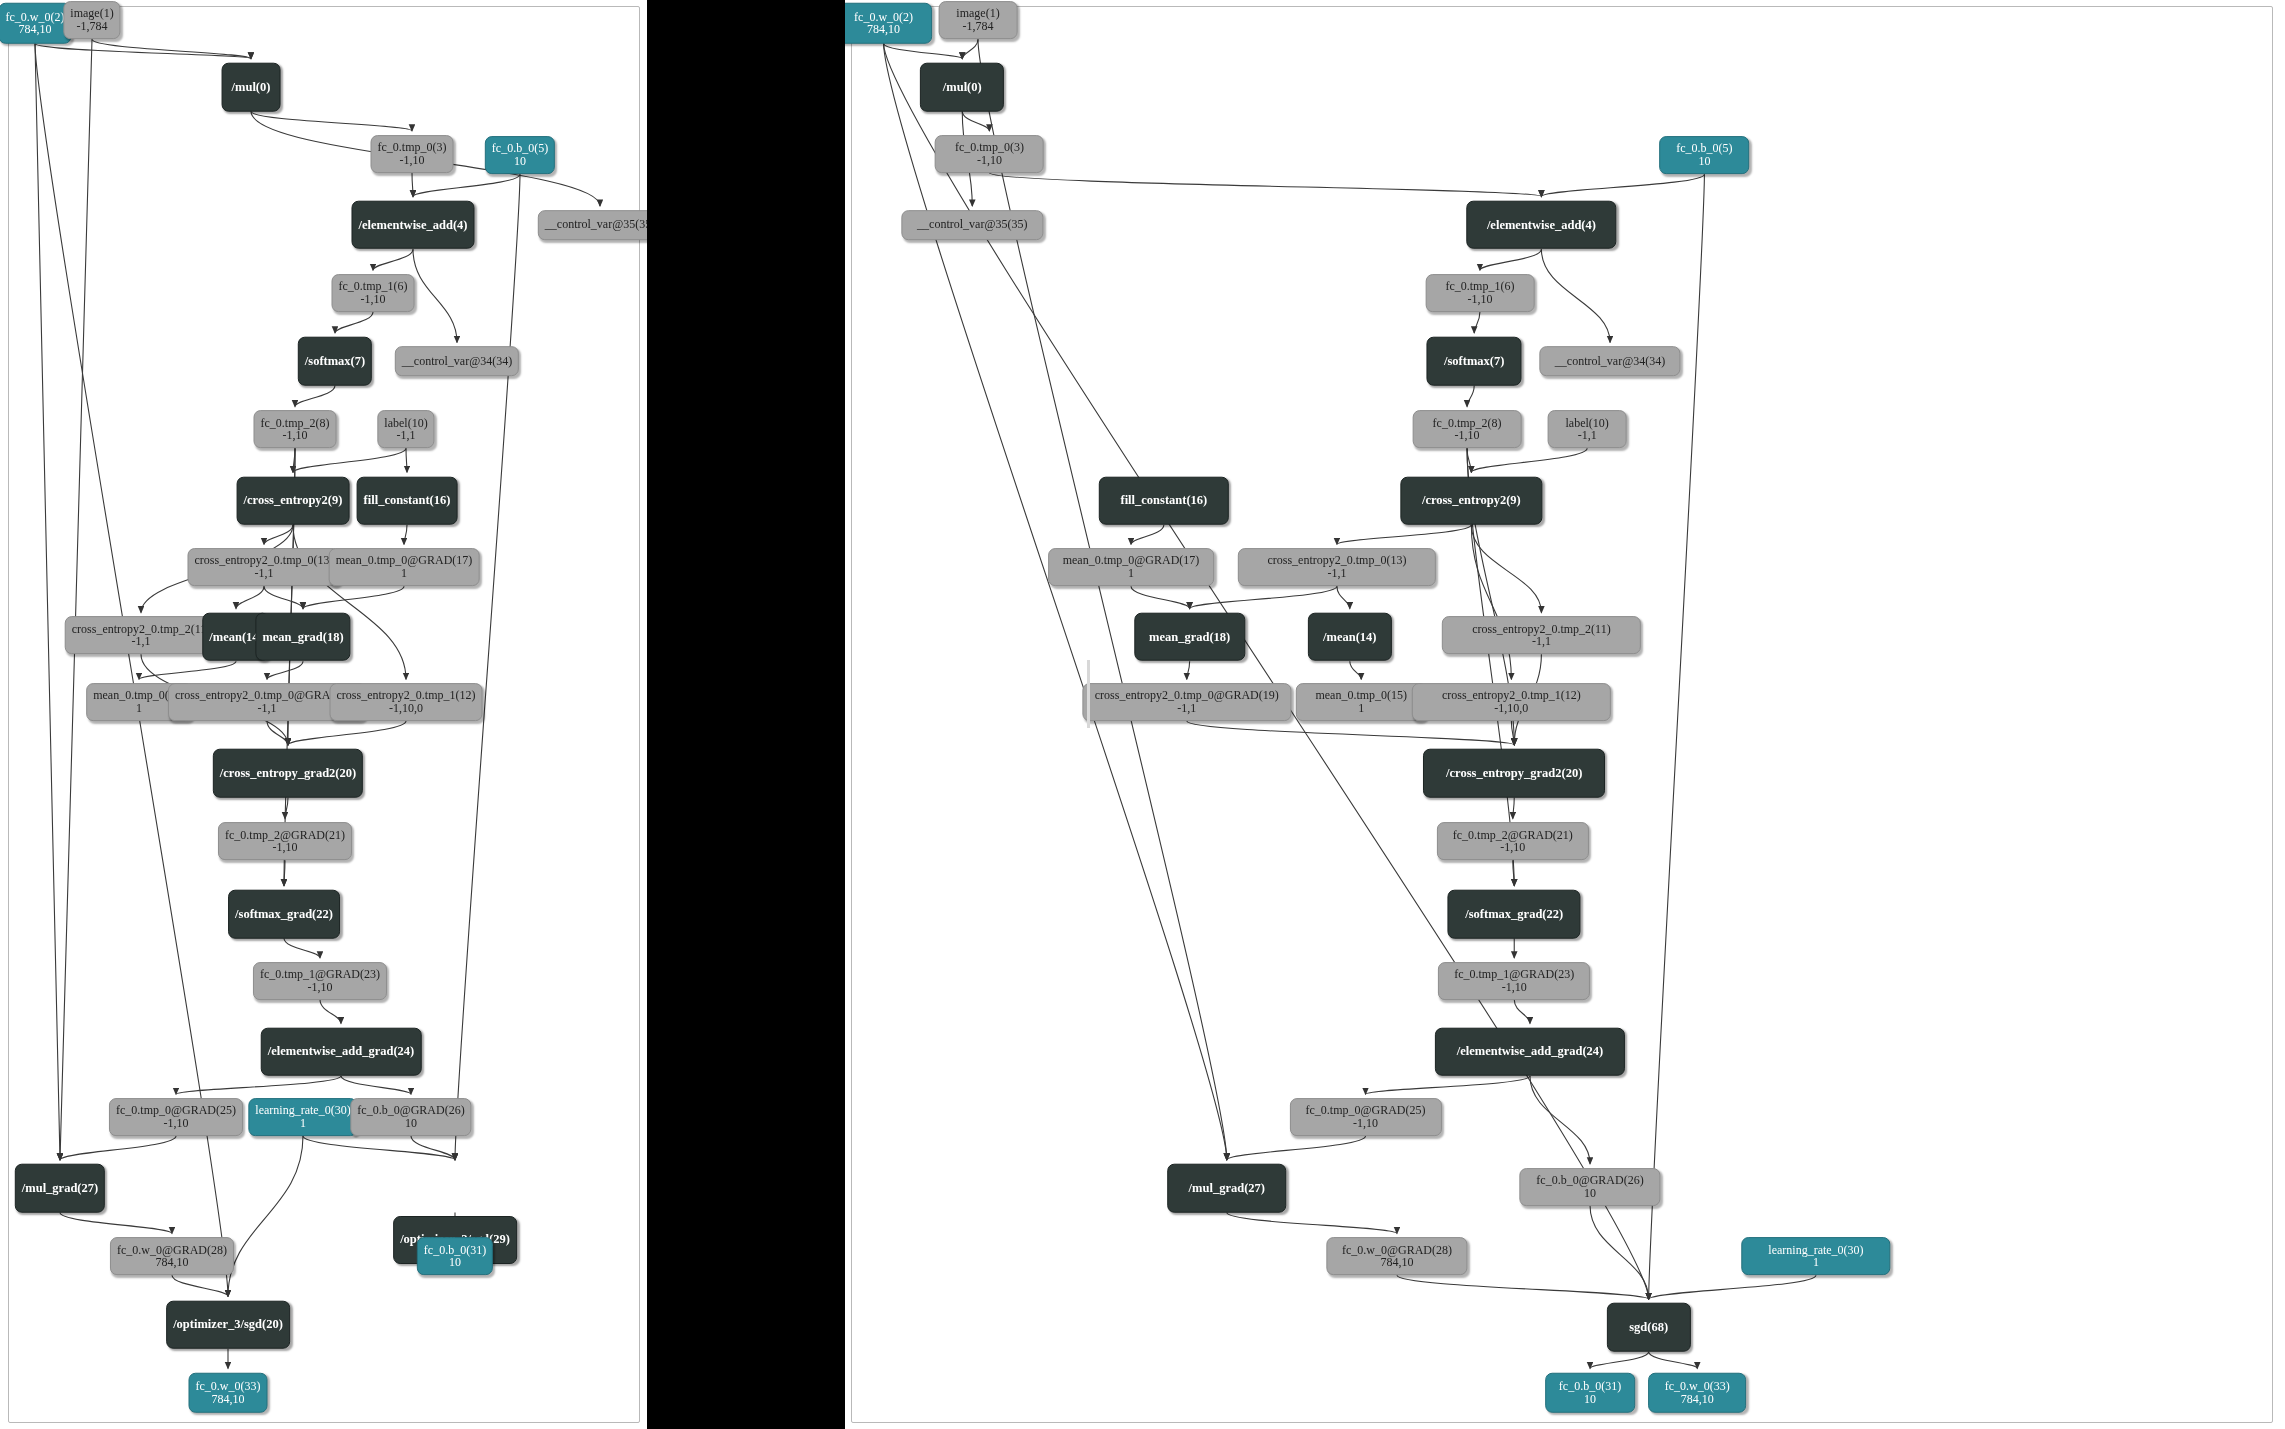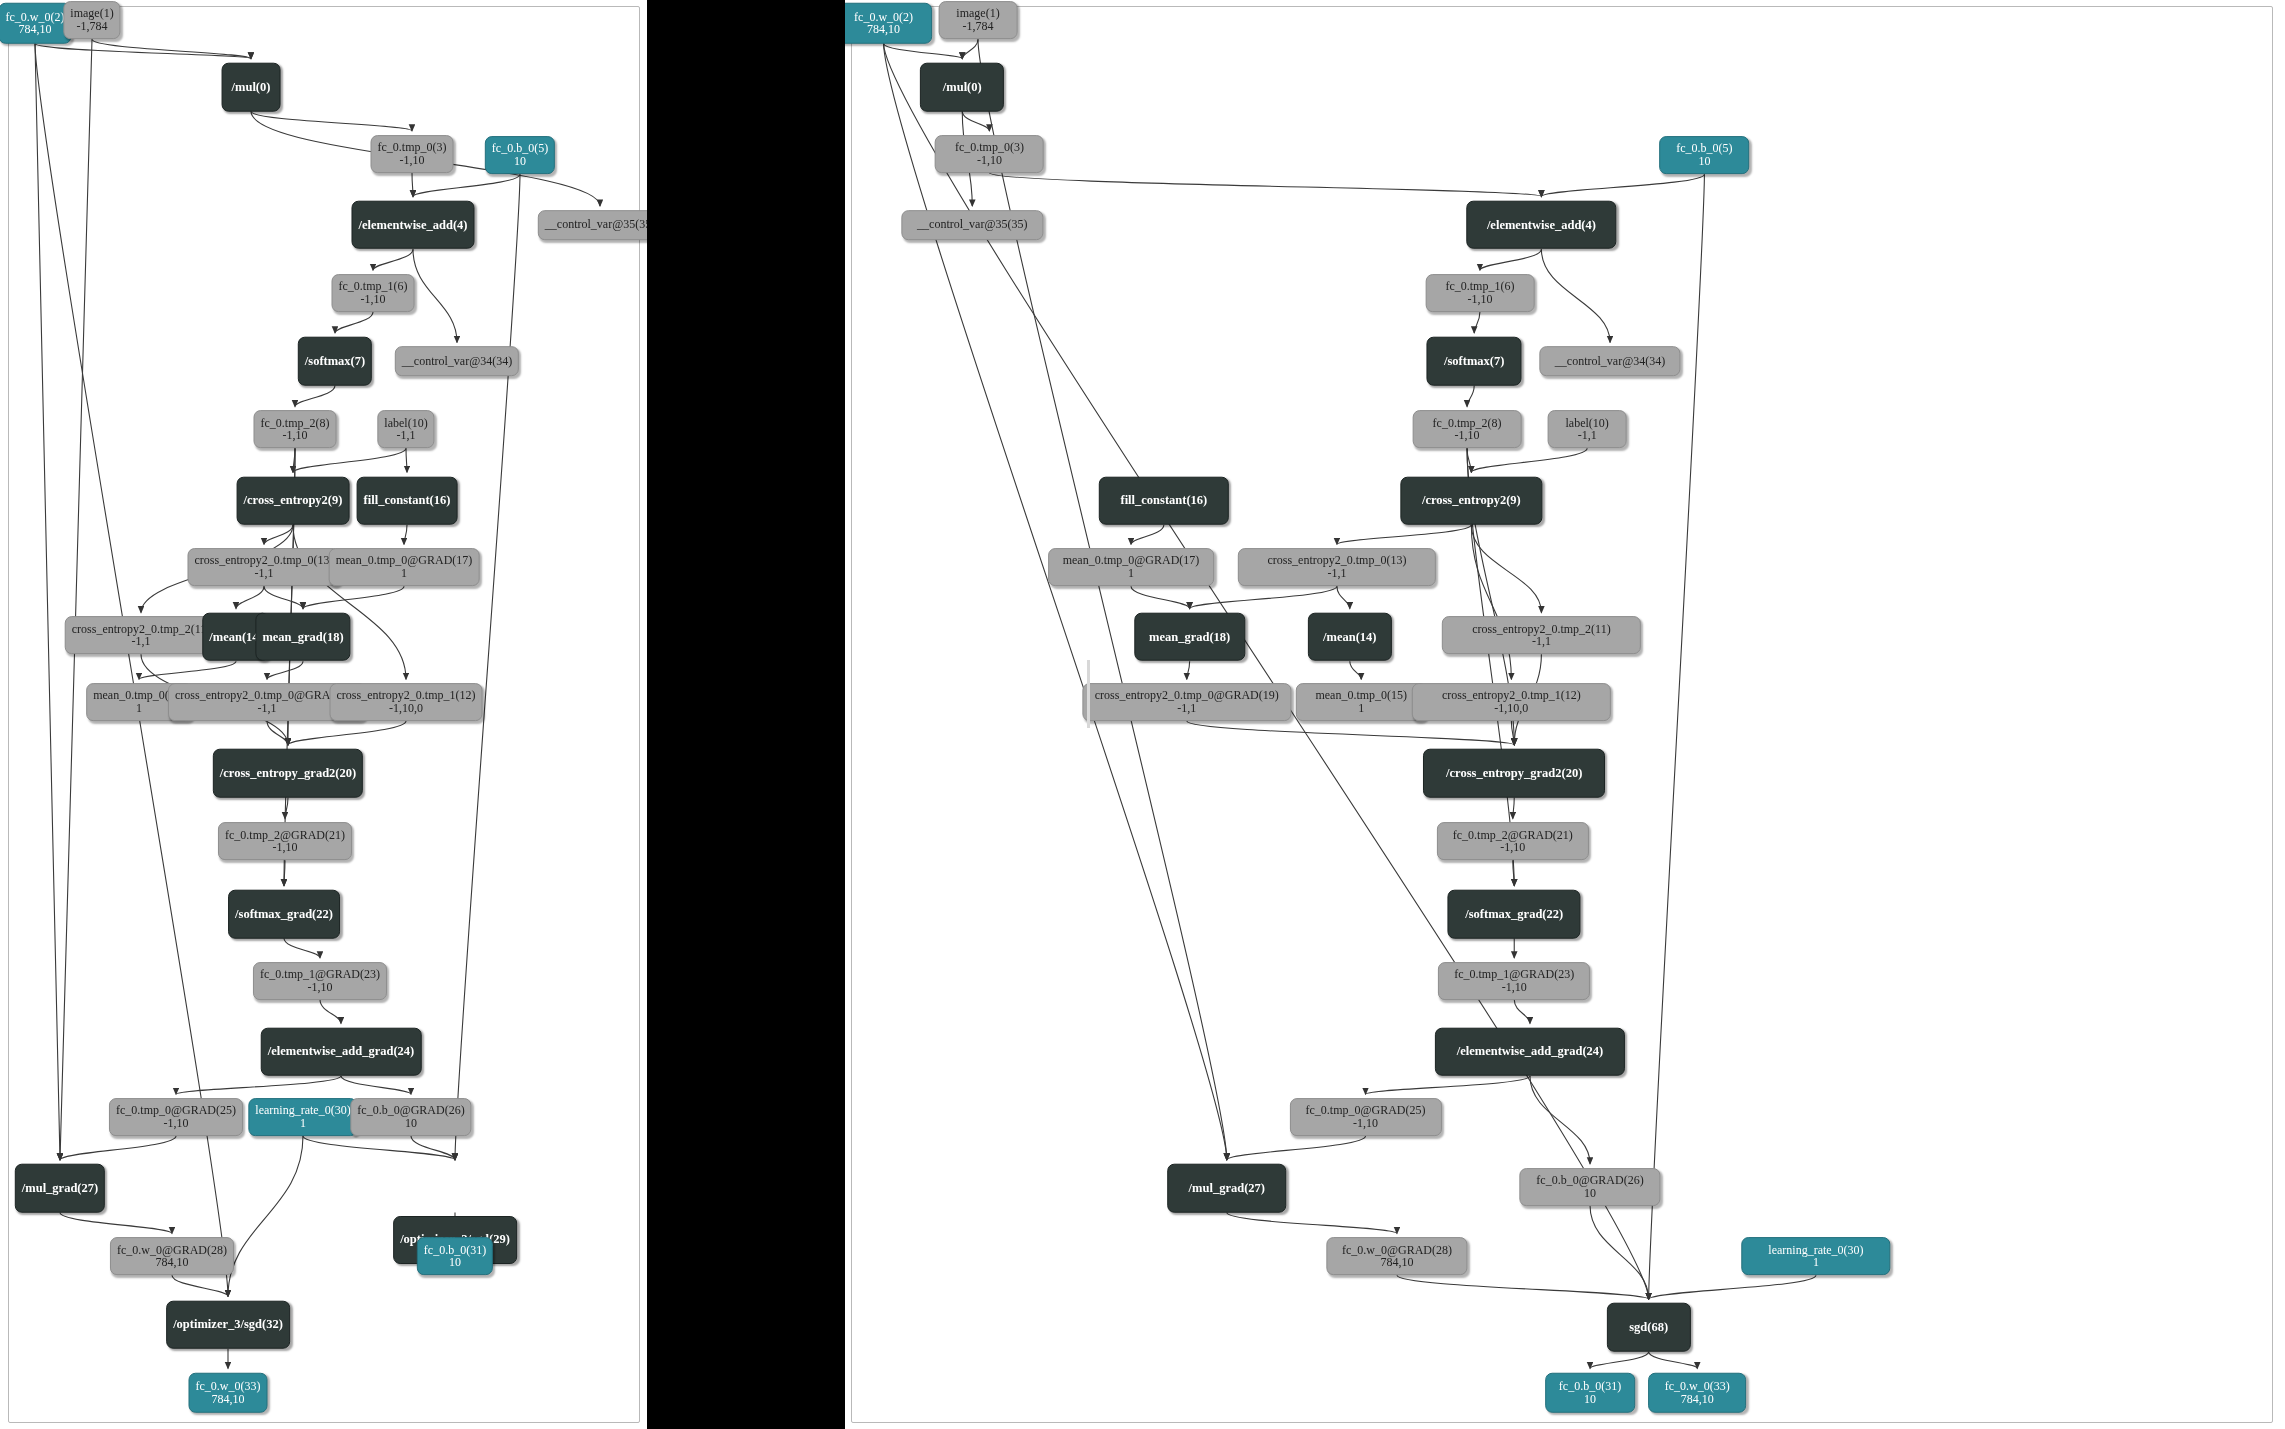--- a/index.html
+++ b/index.html
@@ -201,21 +201,21 @@
         </div>
         <div class="node n-var" style="left: 172px; top: 1256.36px; min-width: 98.8px; height: 37.8px; padding: 2px 6px; font-size: 12px;">
           <span class="l1">fc_0.w_0@GRAD(28)</span>
           <span class="l2">784,10</span>
         </div>
         <div class="node n-param" style="left: 455px; top: 1256.36px; min-width: 62.7px; height: 37.8px; padding: 2px 6px; font-size: 12px;">
           <span class="l1">fc_0.b_0(31)</span>
           <span class="l2">10</span>
         </div>
         <div class="node n-op" style="left: 228px; top: 1324.55px; min-width: 106.4px; height: 48.6px; padding: 2px 6px; font-size: 12.5px;">
-          <span class="l1">/optimizer_3/sgd(32)</span>
+          <span class="l1">/optimizer_3/sgd(20)</span>
         </div>
         <div class="node n-param" style="left: 228px; top: 1392.73px; min-width: 68.4px; height: 40.5px; padding: 2px 6px; font-size: 12px;">
           <span class="l1">fc_0.w_0(33)</span>
           <span class="l2">784,10</span>
         </div>
       </div>
   </div>
 
   <div class="panel" id="panel-right">
     <div class="frame" style="left:6px;top:6px;width:1420px;height:1415px;"></div>

